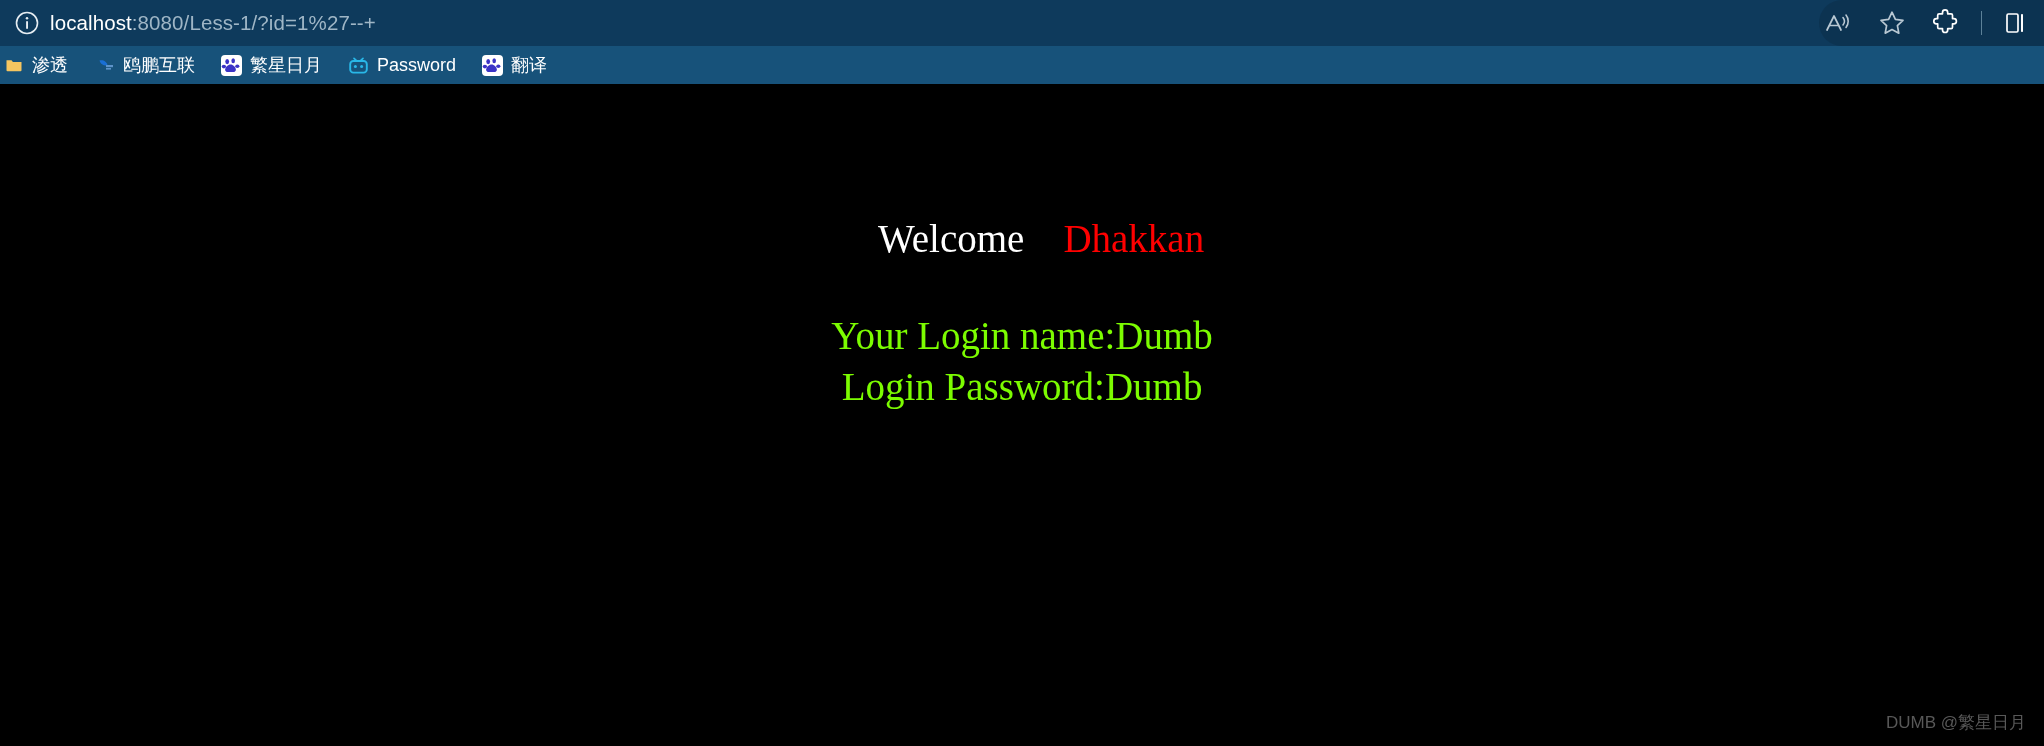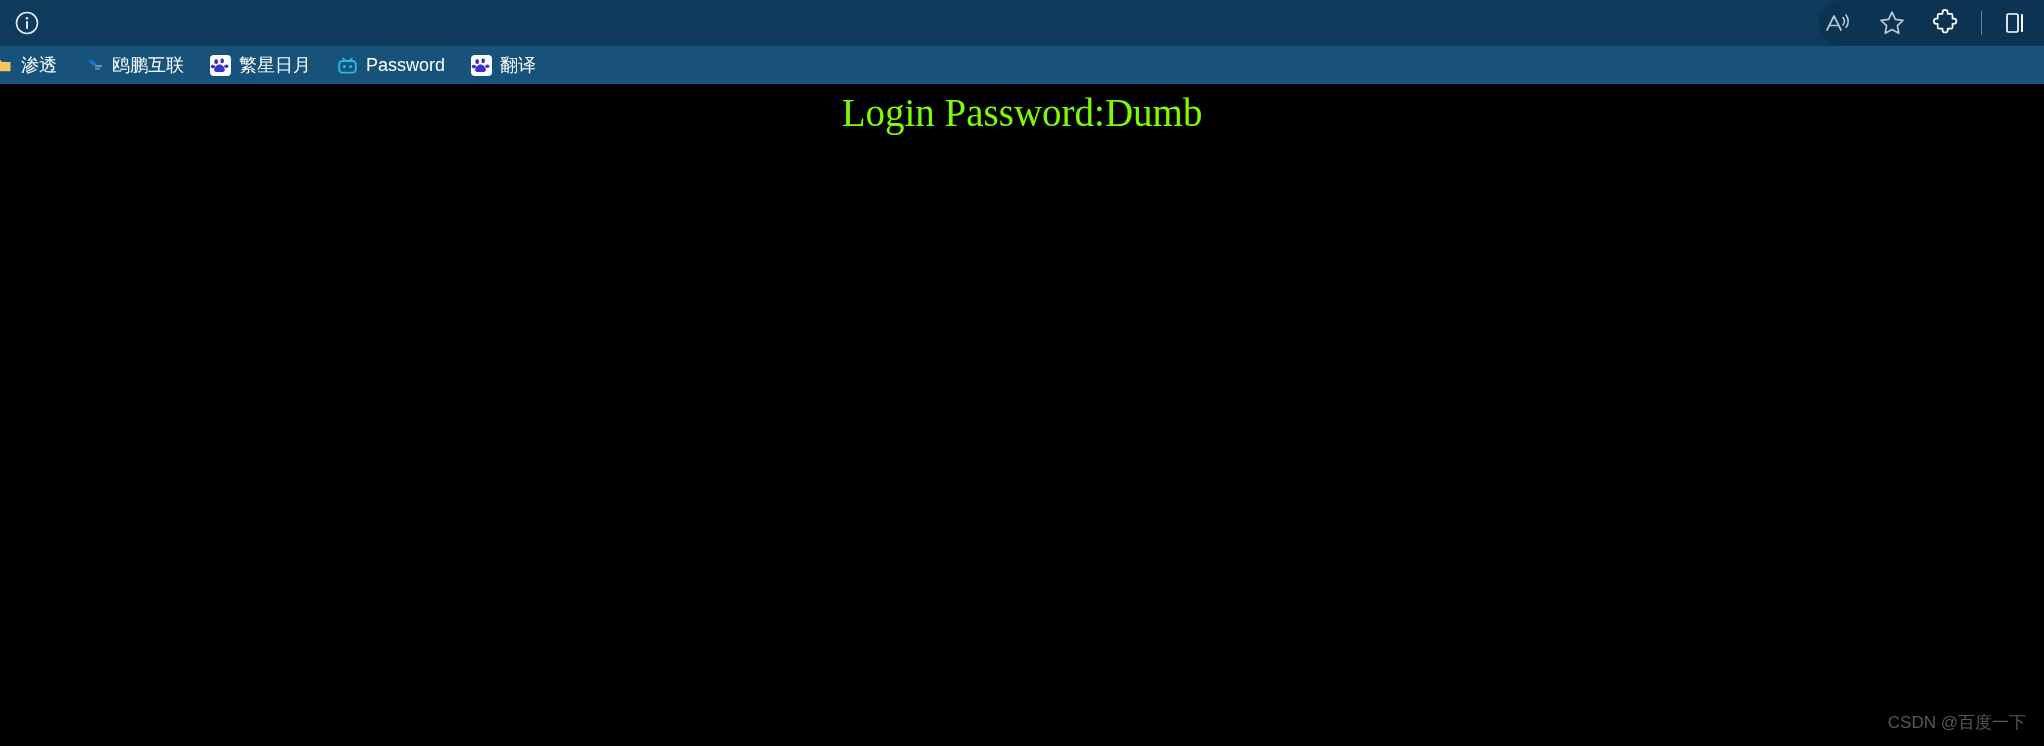--- a/index.html
+++ b/index.html
@@ -84,21 +84,21 @@
     border-top-left-radius: 26px;
     border-bottom-left-radius: 26px;
   }
 
   
   .bookmarks-bar {
     height: 38px;
     background: #17527a;
     display: flex;
     align-items: center;
-    padding-left: 5px;
+    padding-left: 16px;
   }
   .bm-item {
     display: flex;
     align-items: center;
     height: 30px;
     padding: 0 9px;
     margin-right: 8px;
     border-radius: 4px;
     white-space: nowrap;
   }
@@ -204,20 +204,23 @@
   <div class="address-bar-row">
 
     <div class="site-info-icon">
       <svg width="26" height="26" viewBox="0 0 26 26">
         <circle cx="13" cy="13" r="10.5" fill="none" stroke="#e6edf2" stroke-width="1.6"></circle>
         <circle cx="13" cy="8.2" r="1.25" fill="#e6edf2"></circle>
         <rect x="12.1" y="11" width="1.9" height="8" rx="0.9" fill="#e6edf2"></rect>
       </svg>
     </div>
 
+    <div class="url-text">
+      <span class="url-host">localhost</span><span class="url-rest">:8080/Less-1/?id=1%27--+</span>
+    </div>
 
     <div class="right-pill"></div>
 
     <div class="toolbar-right">
 
       <div class="tb-btn">
         <svg width="30" height="30" viewBox="0 0 30 30">
           <path d="M4 22 L11 8 L18 22" fill="none" stroke="#b9c8d3" stroke-width="1.7" stroke-linecap="round" stroke-linejoin="round"></path>
           <path d="M7 17.5 H15" fill="none" stroke="#b9c8d3" stroke-width="1.7" stroke-linecap="round"></path>
           <path d="M20 9.5 a6 6 0 0 1 0 7.5" fill="none" stroke="#b9c8d3" stroke-width="1.6" stroke-linecap="round"></path>
@@ -312,18 +315,22 @@
         </svg>
       </span>
       <span class="bm-label">翻译</span>
     </div>
 
   </div>
 </div>
 
 <div class="page-canvas">
 
-
+  <div class="welcome-line">
+    <span class="welcome-white">Welcome</span><span class="welcome-white">&nbsp;&nbsp;&nbsp;&nbsp;</span><span class="welcome-red">Dhakkan</span>
+  </div>
+
+  <div class="cred-line">Your Login name:Dumb</div>
   <div class="cred-line">Login Password:Dumb</div>
 
 
-  <div class="watermark">CSDN @百度一下</div>
+  <div class="watermark">DUMB @繁星日月</div>
 </div>
 
 </body></html>

